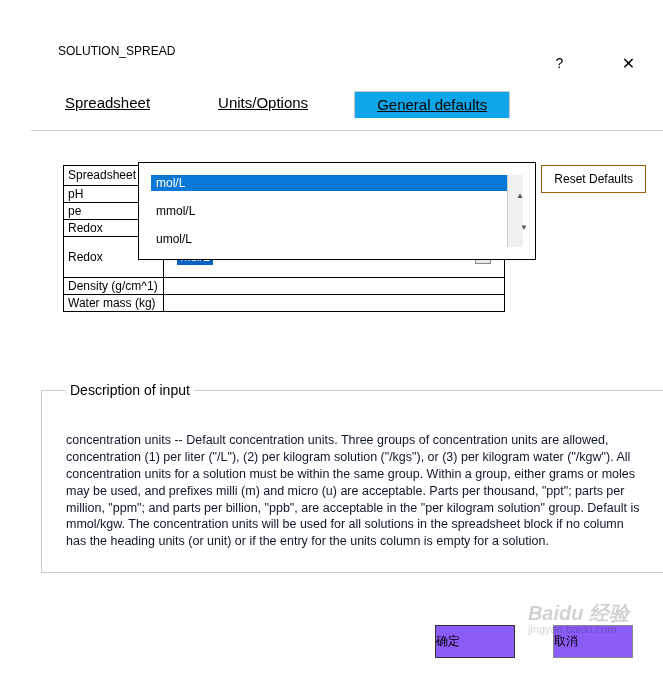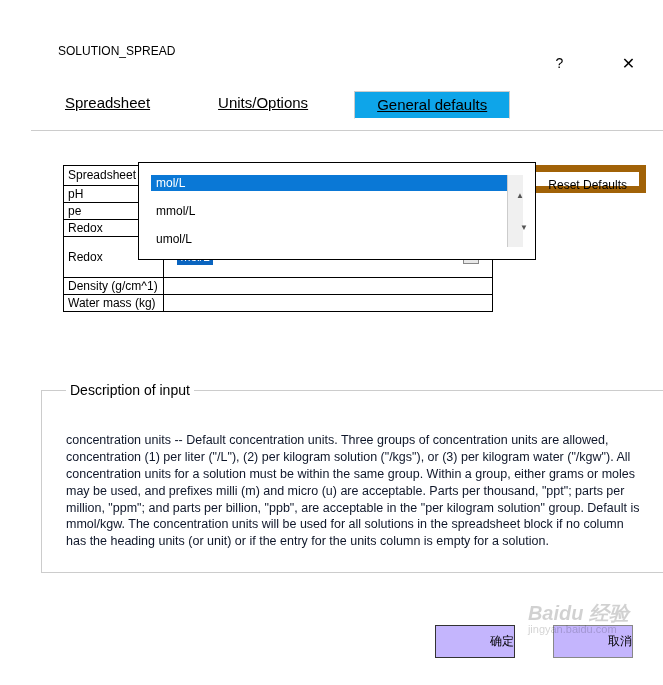--- a/index.html
+++ b/index.html
@@ -21,26 +21,26 @@
     .param-table .val { width: 396px; }
     .param-table .val.right { text-align: right; }
     .units-row { position: relative; }
     .units-sel { background: #0a64bf; color: #fff; display: inline-block; padding: 1px 3px; }
     .combo-arrow { position: absolute; right: 1px; top: 1px; width: 16px; height: 14px; border: 1px solid #888; background: #e8e8e8; display: flex; align-items: center; justify-content: center; font-size: 8px; }
     .dropdown { position: absolute; left: 126px; top: 150px; width: 398px; border: 1px solid #000; background: #fff; z-index: 10; }
     .dd-item { padding: 1px 5px; font-size: 12px; }
     .dd-item.sel { background: #0a78d6; color: #fff; }
     .dd-scroll { position: absolute; right: 0; top: 0; bottom: 0; width: 16px; background: #f0f0f0; border-left: 1px solid #ccc; }
     .dd-scroll-up, .dd-scroll-down { height: 16px; display: flex; align-items: center; justify-content: center; font-size: 8px; color: #555; }
-    .reset-btn { border: 7px solid #a16207; padding: 6px 12px; font-size: 12px; background: #fff; height: 28px; white-space: nowrap; }
+    .reset-btn { border: 1px solid #a16207; padding: 6px 12px; font-size: 12px; background: #fff; height: 28px; white-space: nowrap; }
     .fieldset { margin: 58px 2px 0 2px; border: 1px solid #ccc; padding: 10px 12px; }
     .fieldset-legend { padding: 0 4px; font-size: 14px; }
     .desc-text { font-size: 12.5px; line-height: 1.35; color: #0f172a; }
     .bottom-bar { position: absolute; bottom: 3px; right: 6px; display: flex; gap: 14px; }
-    .btn { border: 1px solid #888; padding: 7px 0; width: 80px; text-align: right; font-size: 12px; background: #c4b5fd; }
+    .btn { border: 1px solid #888; padding: 7px 0; width: 80px; text-align: left; font-size: 12px; background: #8b5cf6; }
     .btn.primary { border: 1px solid #333; }
     .watermark { position: absolute; right: 10px; bottom: 26px; font-size: 20px; color: rgba(0,0,0,0.18); font-weight: bold; font-style: italic; pointer-events: none; }
     .watermark small { font-size: 11px; display: block; font-style: normal; font-weight: normal; margin-top: -4px; }
   </style>
 </head>
 <body>
 
 <div class="titlebar">
   <span class="titlebar-title">SOLUTION_SPREAD</span>
   <div class="titlebar-controls">

